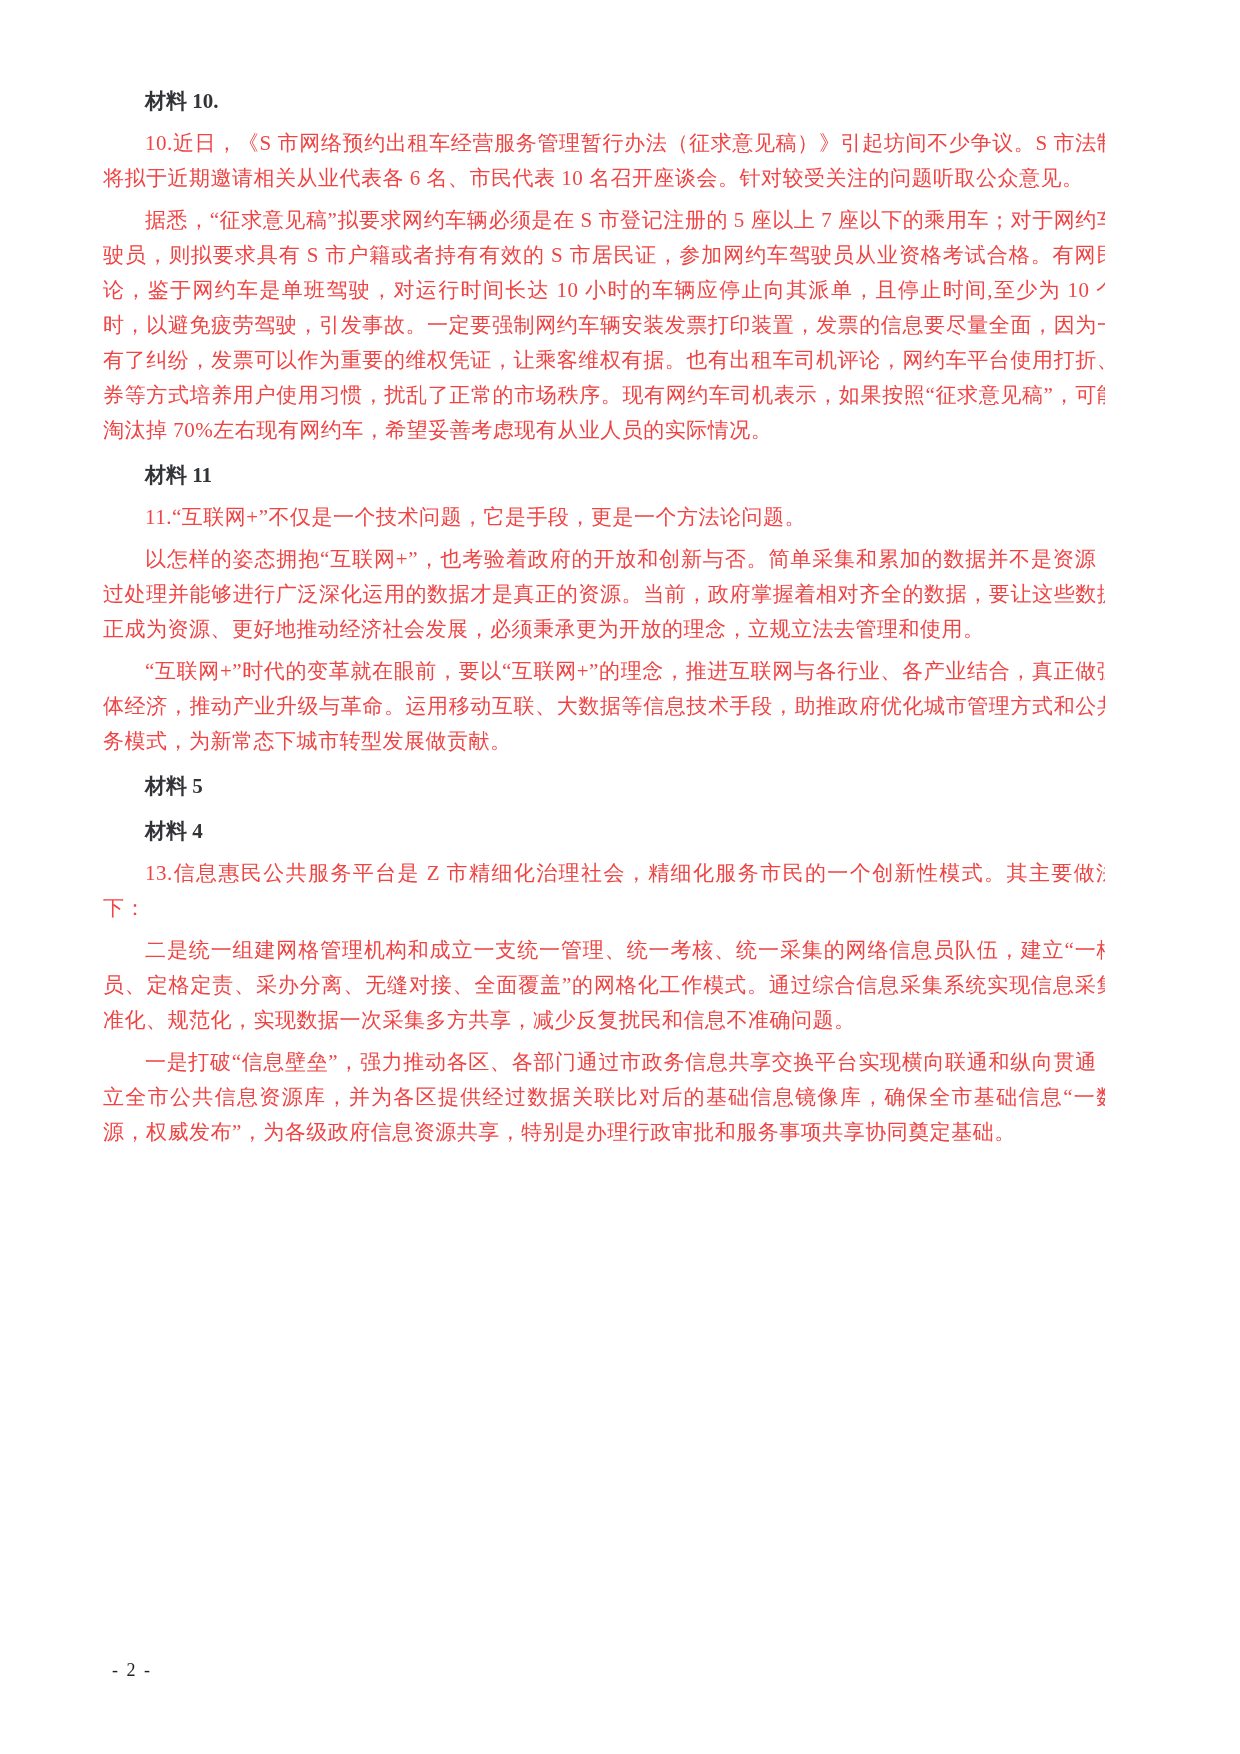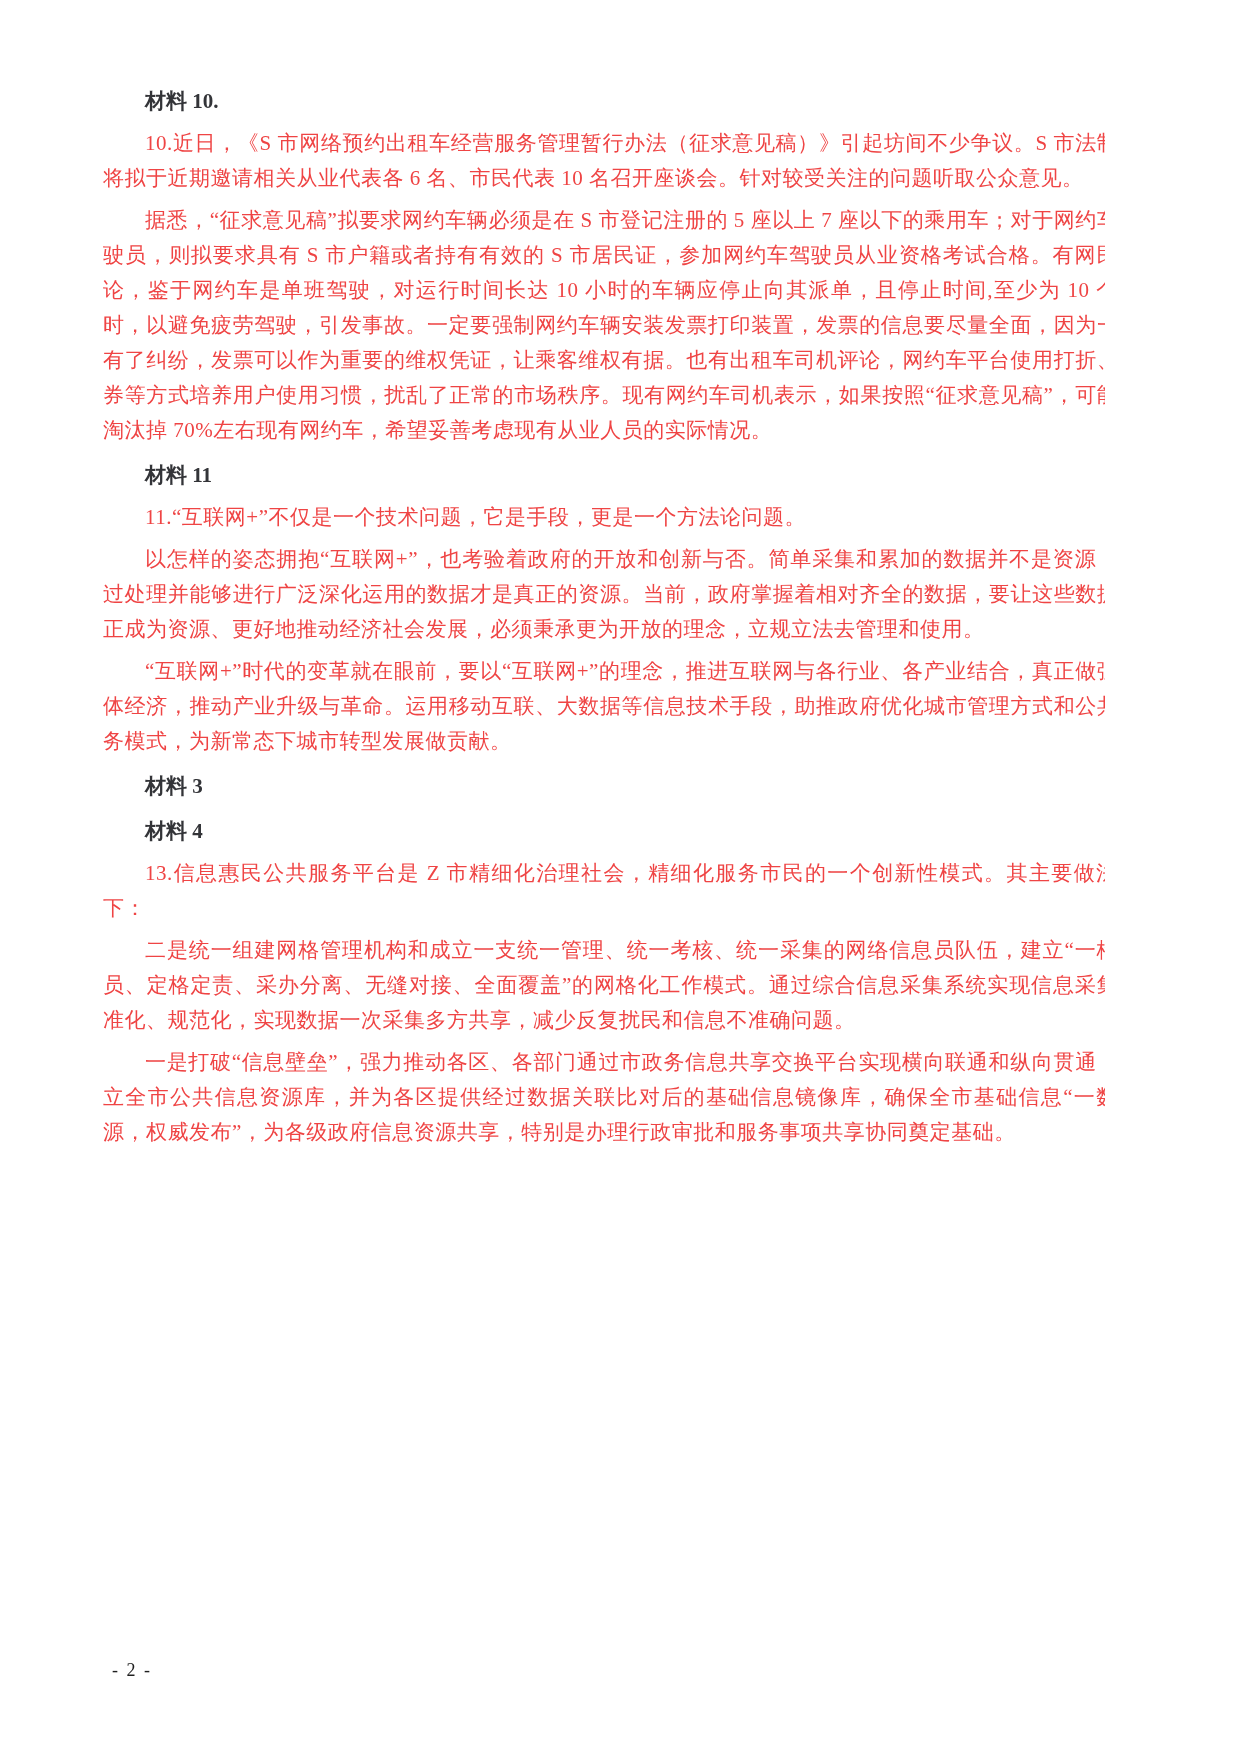--- a/index.html
+++ b/index.html
@@ -61,21 +61,21 @@
 
     <h2 class="material-heading">材料 10.</h2>
     <p>10.近日，《S 市网络预约出租车经营服务管理暂行办法（征求意见稿）》引起坊间不少争议。S 市法制办将拟于近期邀请相关从业代表各 6 名、市民代表 10 名召开座谈会。针对较受关注的问题听取公众意见。</p>
     <p>据悉，“征求意见稿”拟要求网约车辆必须是在 S 市登记注册的 5 座以上 7 座以下的乘用车；对于网约车驾驶员，则拟要求具有 S 市户籍或者持有有效的 S 市居民证，参加网约车驾驶员从业资格考试合格。有网民评论，鉴于网约车是单班驾驶，对运行时间长达 10 小时的车辆应停止向其派单，且停止时间,至少为 10 个小时，以避免疲劳驾驶，引发事故。一定要强制网约车辆安装发票打印装置，发票的信息要尽量全面，因为一旦有了纠纷，发票可以作为重要的维权凭证，让乘客维权有据。也有出租车司机评论，网约车平台使用打折、送券等方式培养用户使用习惯，扰乱了正常的市场秩序。现有网约车司机表示，如果按照“征求意见稿”，可能会淘汰掉 70%左右现有网约车，希望妥善考虑现有从业人员的实际情况。</p>
 
     <h2 class="material-heading">材料 11</h2>
     <p>11.“互联网+”不仅是一个技术问题，它是手段，更是一个方法论问题。</p>
     <p>以怎样的姿态拥抱“互联网+”，也考验着政府的开放和创新与否。简单采集和累加的数据并不是资源，经过处理并能够进行广泛深化运用的数据才是真正的资源。当前，政府掌握着相对齐全的数据，要让这些数据真正成为资源、更好地推动经济社会发展，必须秉承更为开放的理念，立规立法去管理和使用。</p>
     <p>“互联网+”时代的变革就在眼前，要以“互联网+”的理念，推进互联网与各行业、各产业结合，真正做强实体经济，推动产业升级与革命。运用移动互联、大数据等信息技术手段，助推政府优化城市管理方式和公共服务模式，为新常态下城市转型发展做贡献。</p>
 
-    <h2 class="material-heading">材料 3</h2>
+    <h2 class="material-heading">材料 5</h2>
 
     <h2 class="material-heading">材料 4</h2>
     <p>13.信息惠民公共服务平台是 Z 市精细化治理社会，精细化服务市民的一个创新性模式。其主要做法如下：</p>
     <p>二是统一组建网格管理机构和成立一支统一管理、统一考核、统一采集的网络信息员队伍，建立“一格一员、定格定责、采办分离、无缝对接、全面覆盖”的网格化工作模式。通过综合信息采集系统实现信息采集标准化、规范化，实现数据一次采集多方共享，减少反复扰民和信息不准确问题。</p>
     <p>一是打破“信息壁垒”，强力推动各区、各部门通过市政务信息共享交换平台实现横向联通和纵向贯通，建立全市公共信息资源库，并为各区提供经过数据关联比对后的基础信息镜像库，确保全市基础信息“一数一源，权威发布”，为各级政府信息资源共享，特别是办理行政审批和服务事项共享协同奠定基础。</p>
 
   </main>
 
   <div class="page-number">- 2 -</div>
 </div>

